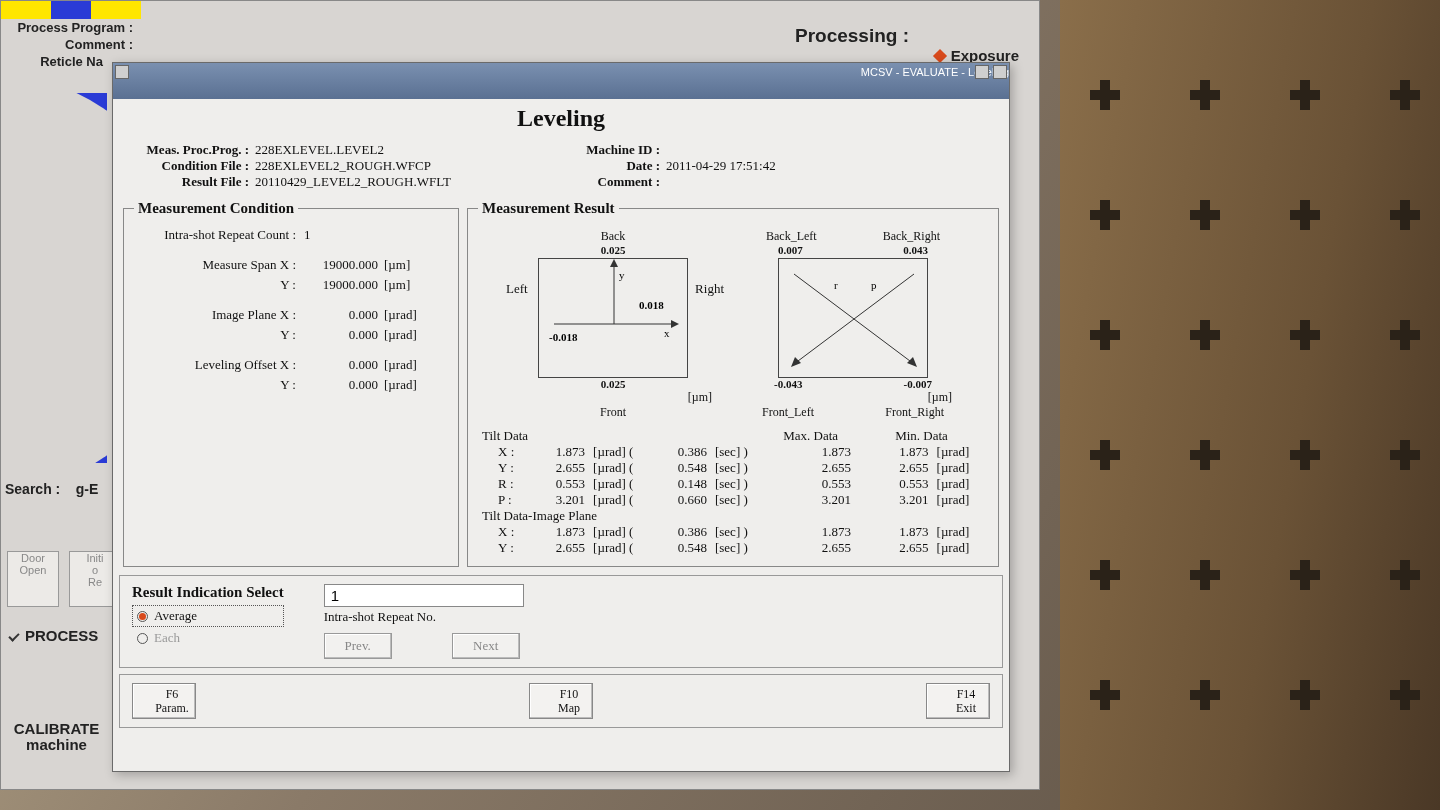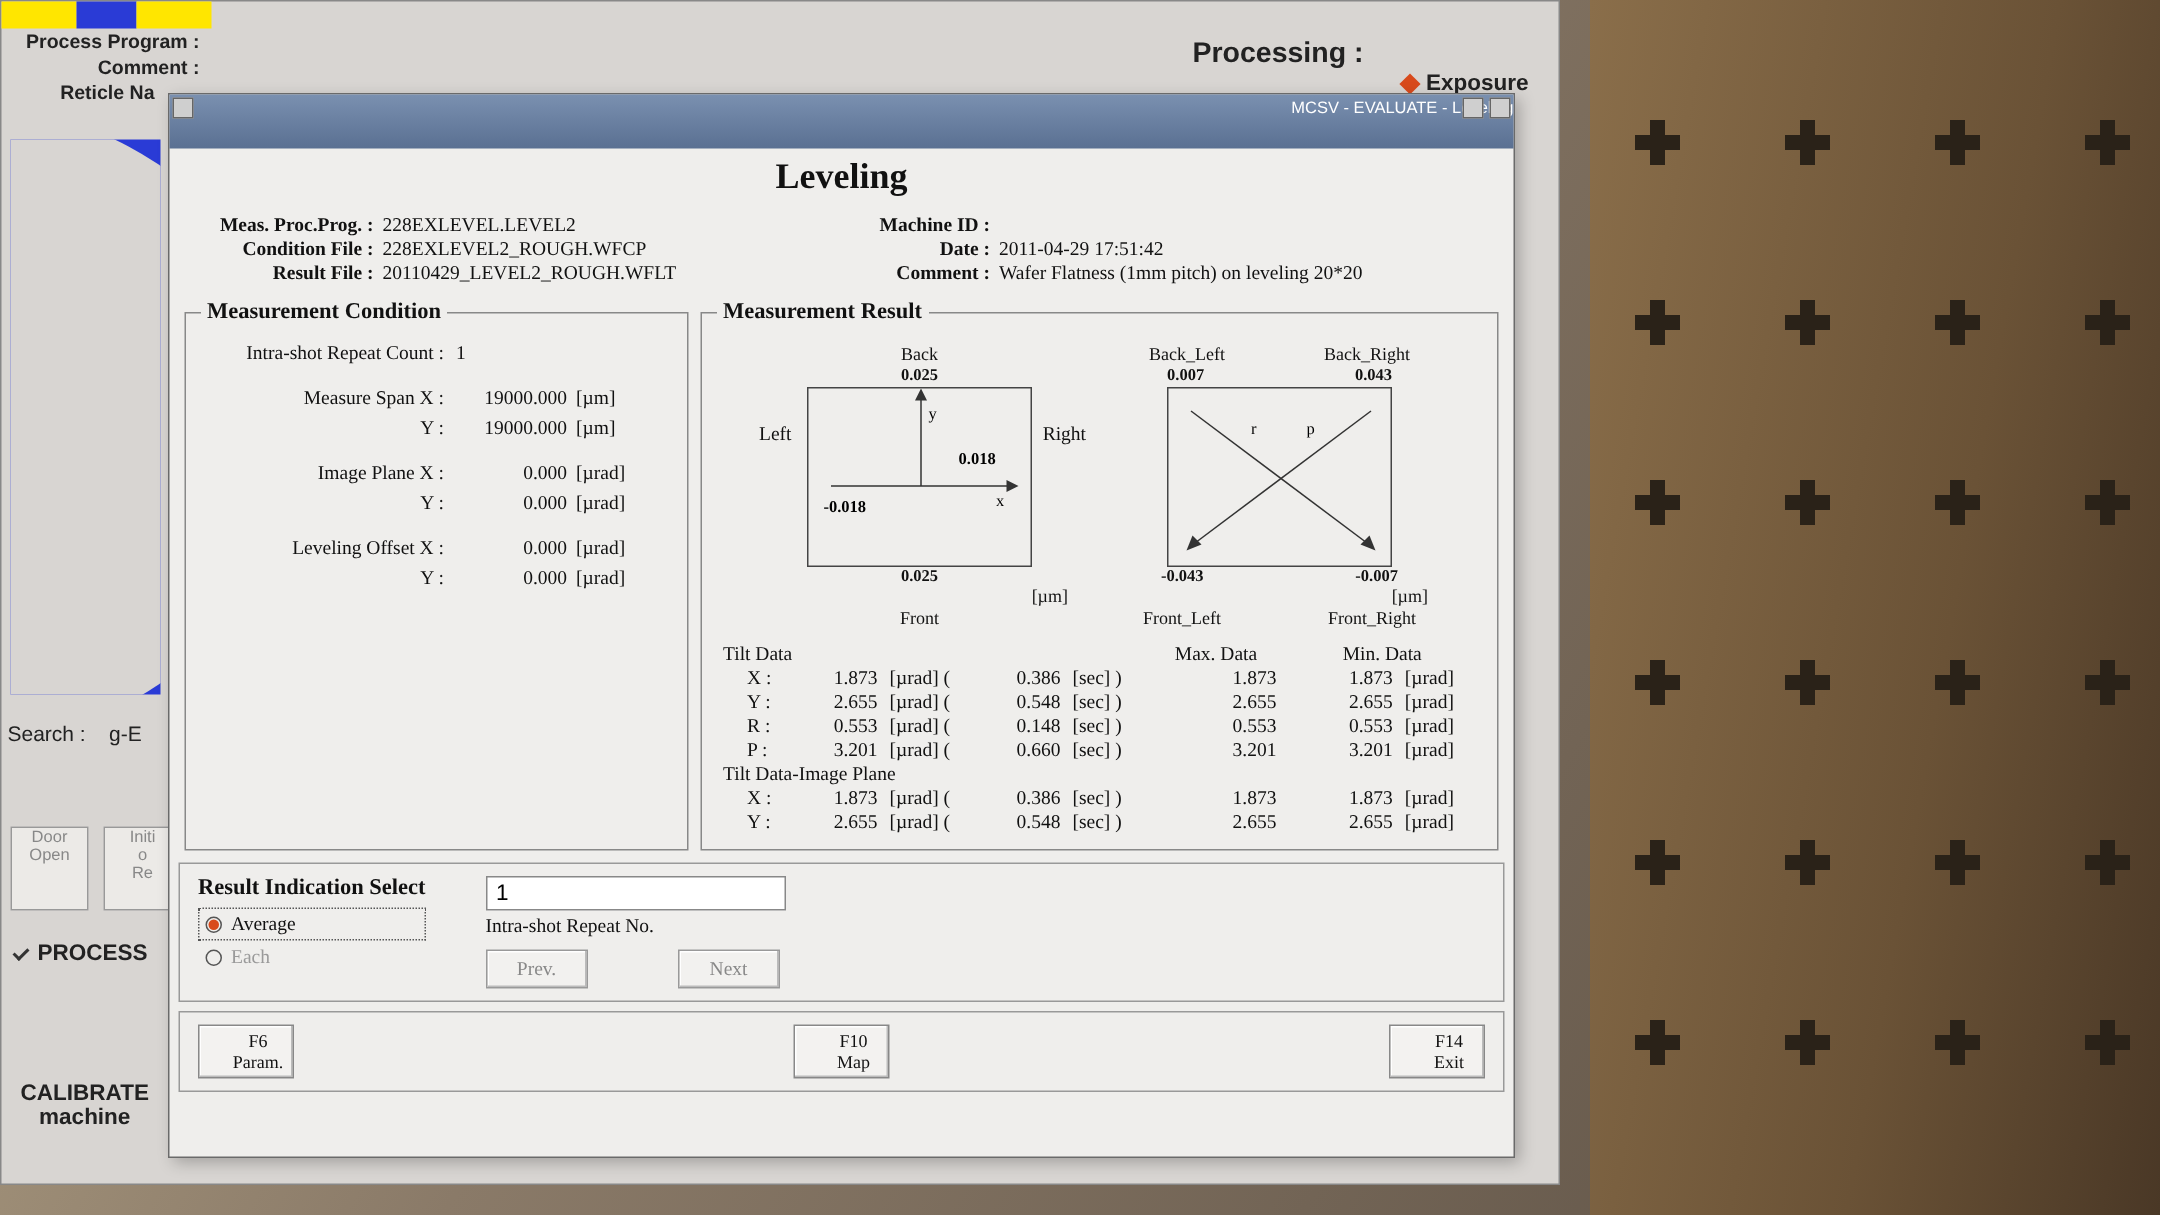--- a/index.html
+++ b/index.html
@@ -39,21 +39,21 @@
   .bg-app .exposure { display:inline-flex; align-items:center; gap:6px; font-weight:bold; color:#222; font-size:15px; }
   .bg-app .diamond { width:10px; height:10px; background:#d84a1c; transform:rotate(45deg); display:inline-block; }
   .wafer-preview {
     position:absolute; left:6px; top:92px; width:100px; height:370px;
     background:#2a3bd6; overflow:hidden;
   }
   .wafer-preview .circ {
     position:absolute; left:-230px; top:-20px; width:420px; height:420px;
     border-radius:50%; background:#d8d5d2;
   }
-  .bg-search { position:absolute; left:4px; top:480px; font-size:14px; font-weight:normal; }
+  .bg-search { position:absolute; left:4px; top:480px; font-size:14px; font-weight:bold; }
   .bg-buttons { position:absolute; left:6px; top:550px; display:flex; gap:10px; }
   .bg-buttons .b { width:52px; height:56px; background:#eceae7; border:1px solid #999; font-size:11px; color:#888; text-align:center; }
   .bg-process { position:absolute; left:8px; top:626px; font-size:15px; font-weight:bold; }
   .bg-process .chk { display:inline-block; width:10px; height:6px; border-left:2px solid #333; border-bottom:2px solid #333; transform:rotate(-45deg); margin-right:6px; position:relative; top:-2px;}
   .bg-cal { position:absolute; left:8px; top:720px; font-size:15px; font-weight:bold; text-align:center; width:95px; line-height:1.05;}
 
   
   .board {
     position:absolute; right:0; top:0; width:380px; height:810px;
     background: linear-gradient(100deg,#8a6e4a,#6a5236 60%,#4a3826);
@@ -249,21 +249,20 @@
       <div class="line">
           <div class="lab">Machine ID :</div>
           <div class="val"></div>
         </div>
       <div class="line">
           <div class="lab">Date :</div>
           <div class="val">2011-04-29 17:51:42</div>
         </div>
       <div class="line">
           <div class="lab">Comment :</div>
-          <div class="val">Wafer Flatness (1mm pitch) on leveling 20*20</div>
         </div>
     </div>
   </div>
 
   <div class="body-row">
     <fieldset class="cond">
       <legend>Measurement Condition</legend>
       <div class="l">
           <div class="lab">Intra-shot Repeat Count :</div>
           <div class="val" style="text-align:left">1</div>

